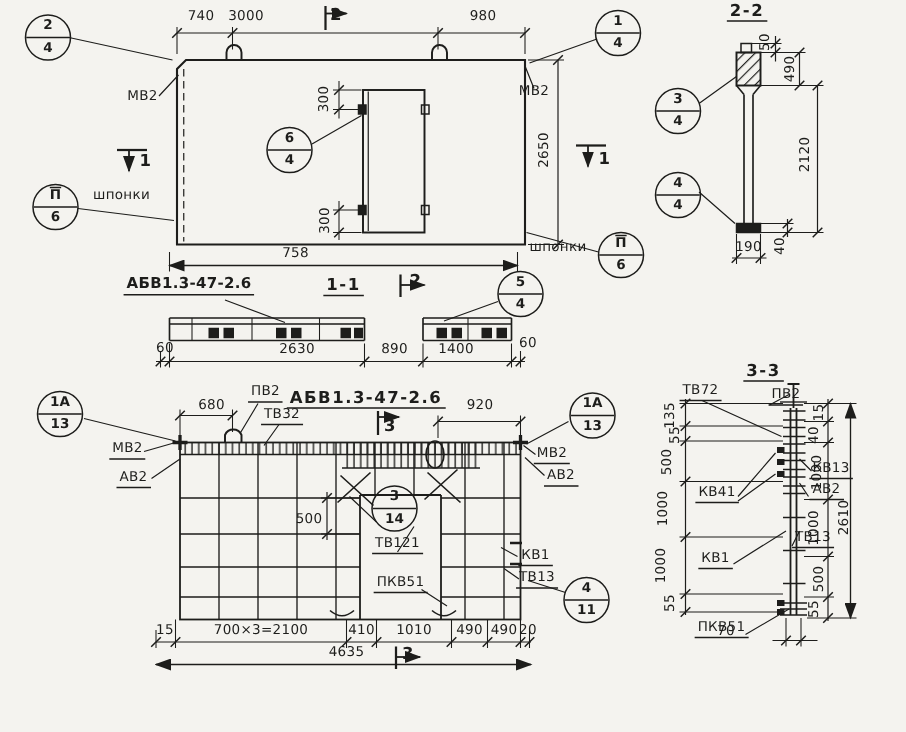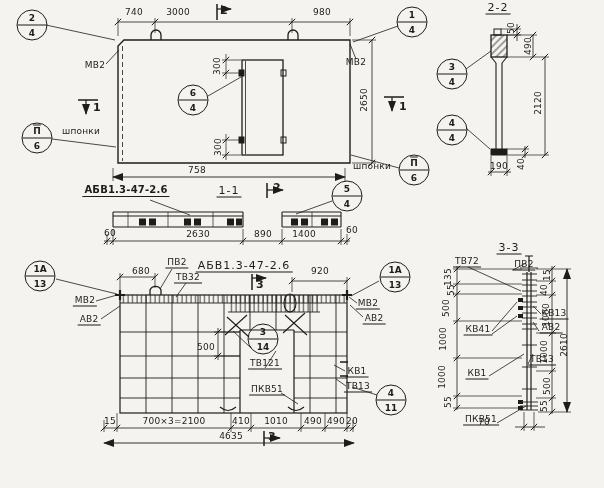--- a/index.html
+++ b/index.html
@@ -3,21 +3,21 @@
 <meta charset="utf-8">
 <style>
   html,body{margin:0;padding:0;background:#ffffff;}
   .sheet{position:relative;width:604px;height:488px;background:#f4f3ef;overflow:hidden;
          font-family:"DejaVu Sans",sans-serif;color:#1d1d1b;}
   svg{position:absolute;left:0;top:0;}
   .lbl{position:absolute;transform:translate(-50%,-50%);white-space:nowrap;
        font-size:9px;line-height:1;letter-spacing:.2px;}
   .lbl.v{transform:translate(-50%,-50%) rotate(-90deg);}
   .lbl.b{font-weight:bold;}
-  .lbl.t{font-size:11px;font-weight:normal;letter-spacing:1px;}
+  .lbl.t{font-size:11px;font-weight:bold;letter-spacing:1px;}
   .shelf{border-bottom:1.2px solid #1d1d1b;padding:0 2px 1px 2px;}
   .co{position:absolute;transform:translate(-50%,-50%);width:29px;height:29px;
       border:1.3px solid #1d1d1b;border-radius:50%;display:flex;flex-direction:column;
       font-size:9px;font-weight:bold;line-height:1;background:transparent;}
   .co .ct{flex:1;display:flex;align-items:center;justify-content:center;border-bottom:1.2px solid #1d1d1b;}
   .co .cb{flex:1;display:flex;align-items:center;justify-content:center;}
   .ov{text-decoration:overline;}
 </style>
 </head>
 <body>
@@ -237,21 +237,21 @@
           <use href="#tk" x="552" y="371"></use>
           <use href="#tk" x="552" y="398"></use>
           <use href="#tk" x="552" y="412"></use>
           <use href="#tk" x="524" y="427"></use>
           <use href="#tk" x="534" y="427"></use>
         </g>
 </g>
 </svg>
 
 <span class="lbl" style="left:134px;top:12px">740</span>
-<span class="lbl" style="left:178px;top:12px">3000</span>
+<span class="lbl" style="left:164px;top:12px">3000</span>
 <span class="lbl b" style="left:224px;top:10px;font-size:11px">2</span>
 <span class="lbl" style="left:322px;top:12px">980</span>
 <span class="lbl" style="left:95px;top:65px">МВ2</span>
 <span class="lbl" style="left:356px;top:62px">МВ2</span>
 <span class="lbl v" style="left:217px;top:66px">300</span>
 <span class="lbl v" style="left:218px;top:147px">300</span>
 <span class="lbl b" style="left:97px;top:107px;font-size:11px">1</span>
 <span class="lbl b" style="left:403px;top:106px;font-size:11px">1</span>
 <span class="lbl" style="left:81px;top:131px">шпонки</span>
 <span class="lbl v" style="left:364px;top:100px">2650</span>

